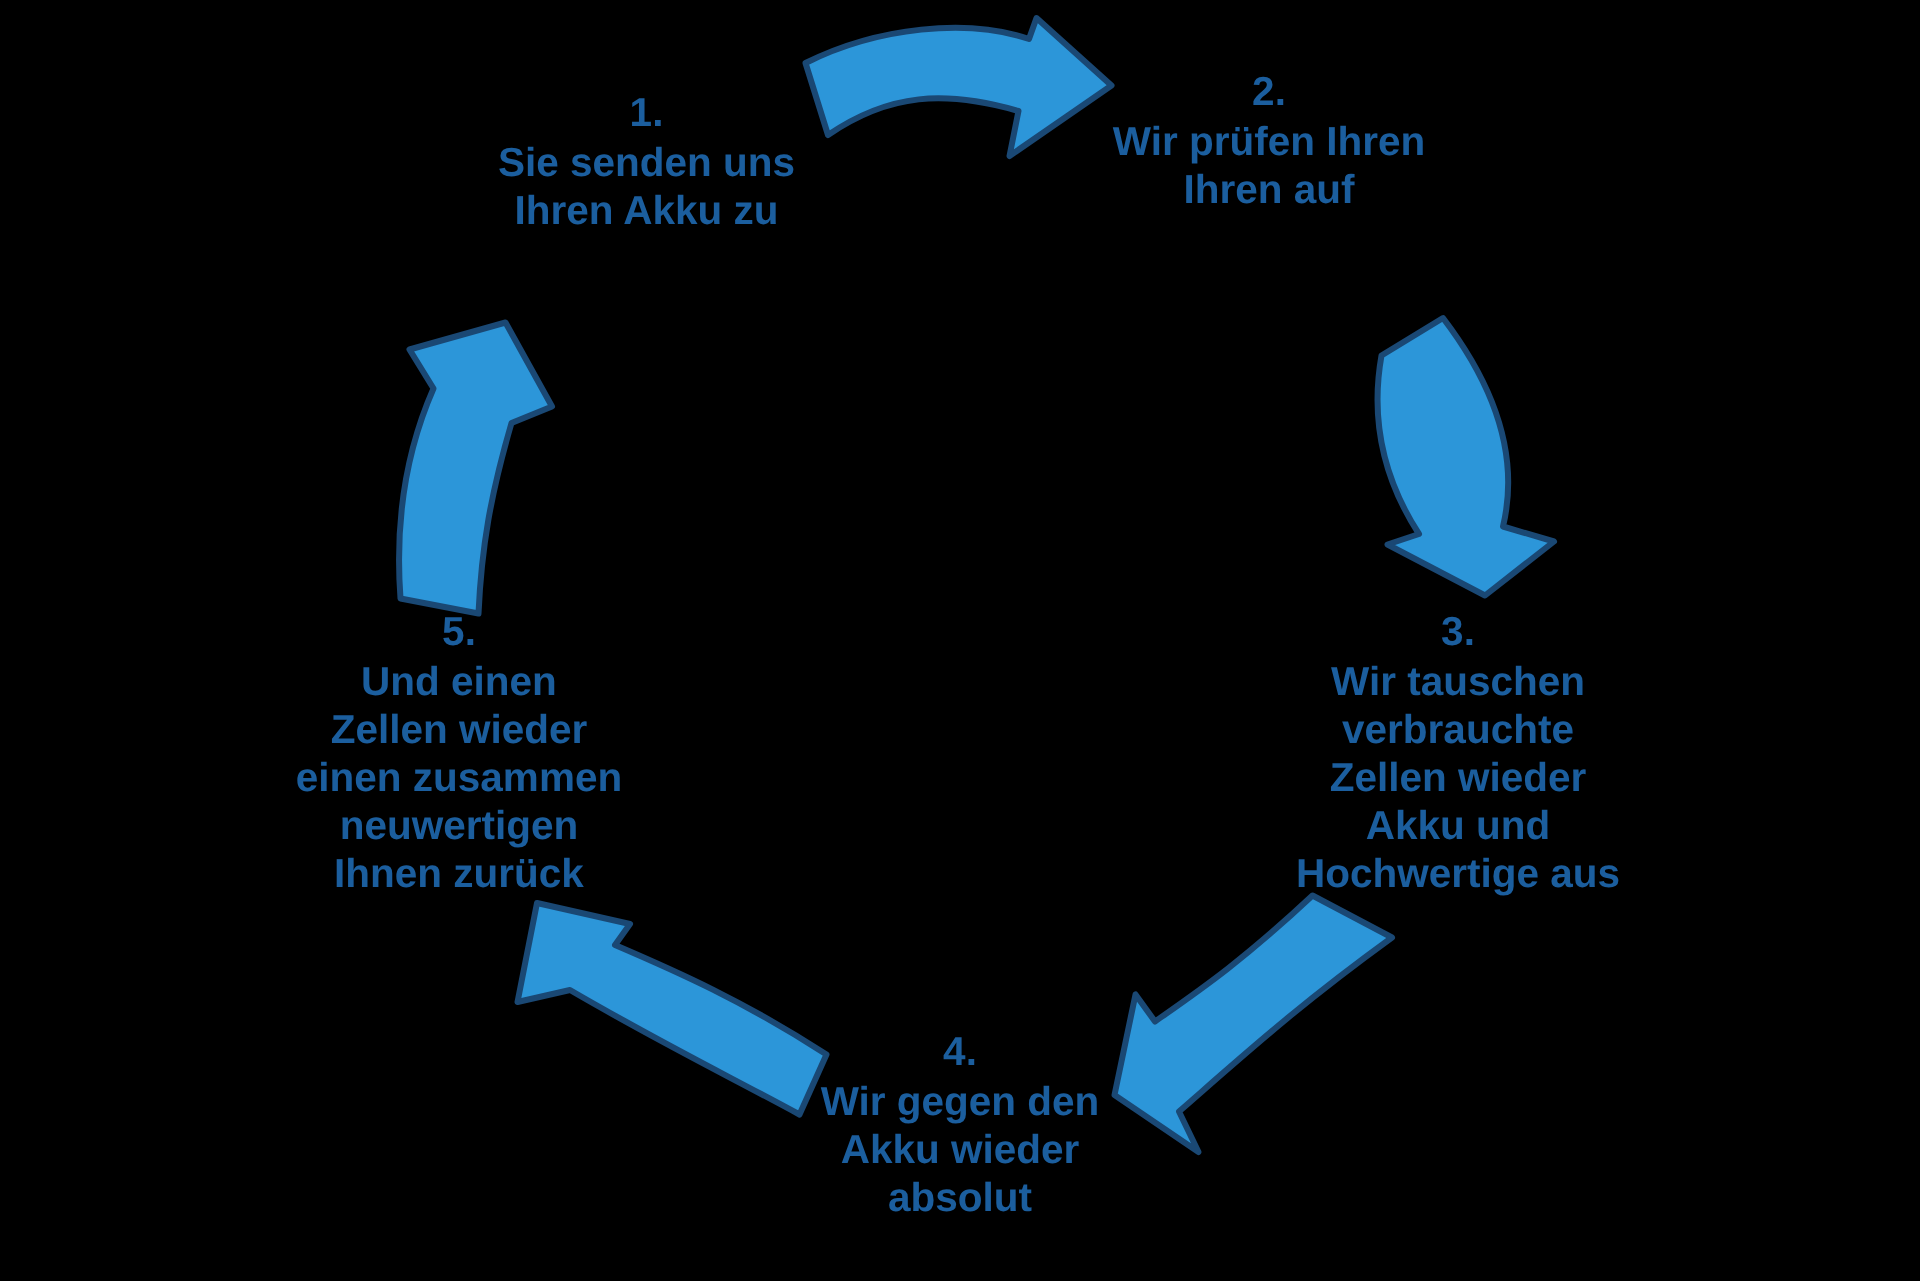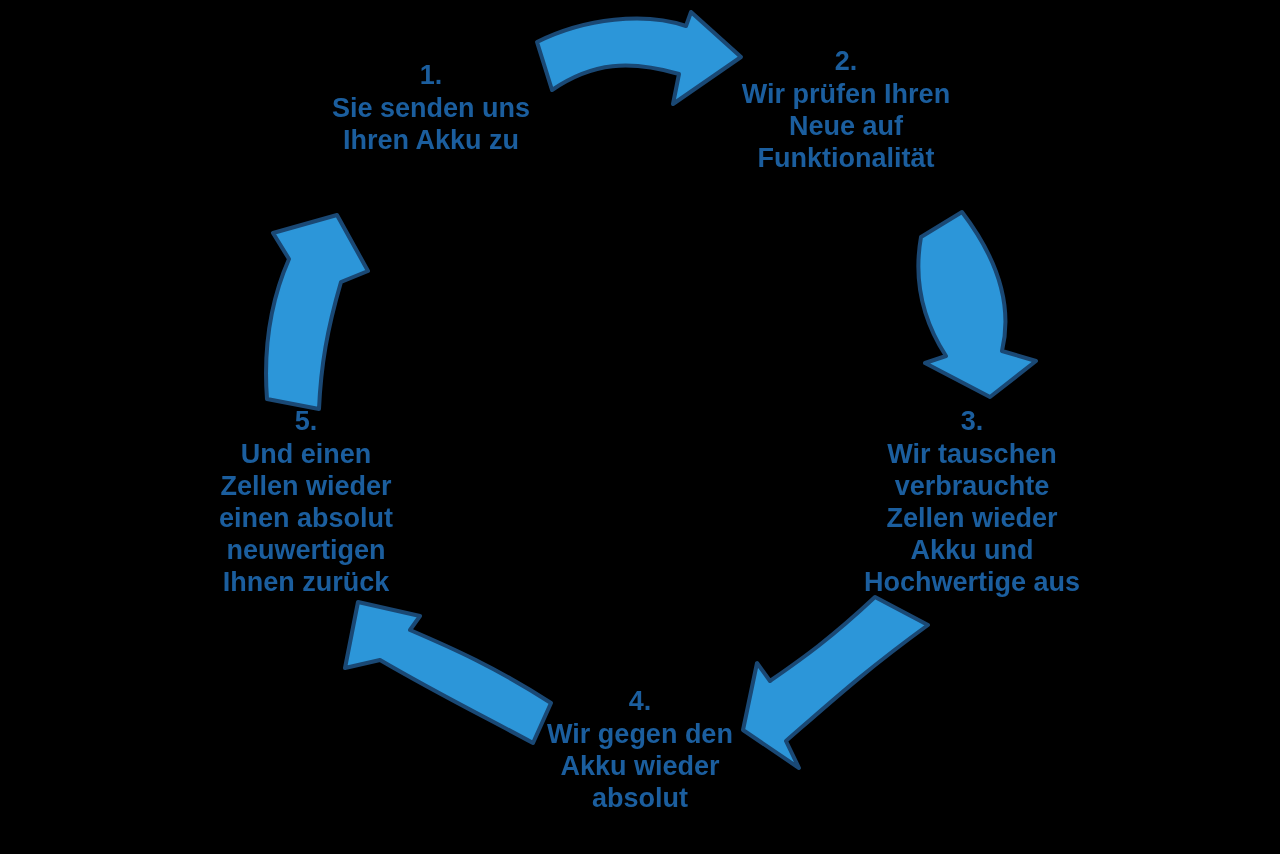--- a/index.html
+++ b/index.html
@@ -56,22 +56,21 @@
 
   <div class="step step1">
     <div class="num">1.</div>
     <div>Sie senden uns</div>
     <div>Ihren Akku zu</div>
   </div>
 
   <div class="step step2">
     <div class="num">2.</div>
     <div>Wir prüfen Ihren</div>
-    <div>Neue auf</div>
-    <div>Funktionalität</div>
+    <div>Ihren auf</div>
   </div>
 
   <div class="step step3">
     <div class="num">3.</div>
     <div>Wir tauschen</div>
     <div>verbrauchte</div>
     <div>Zellen wieder</div>
     <div>Akku und</div>
     <div>Hochwertige aus</div>
   </div>
@@ -80,18 +79,18 @@
     <div class="num">4.</div>
     <div>Wir gegen den</div>
     <div>Akku wieder</div>
     <div>absolut</div>
   </div>
 
   <div class="step step5">
     <div class="num">5.</div>
     <div>Und einen</div>
     <div>Zellen wieder</div>
-    <div>einen absolut</div>
+    <div>einen zusammen</div>
     <div>neuwertigen</div>
     <div>Ihnen zurück</div>
   </div>
 
 </div>
 
 </body></html>

